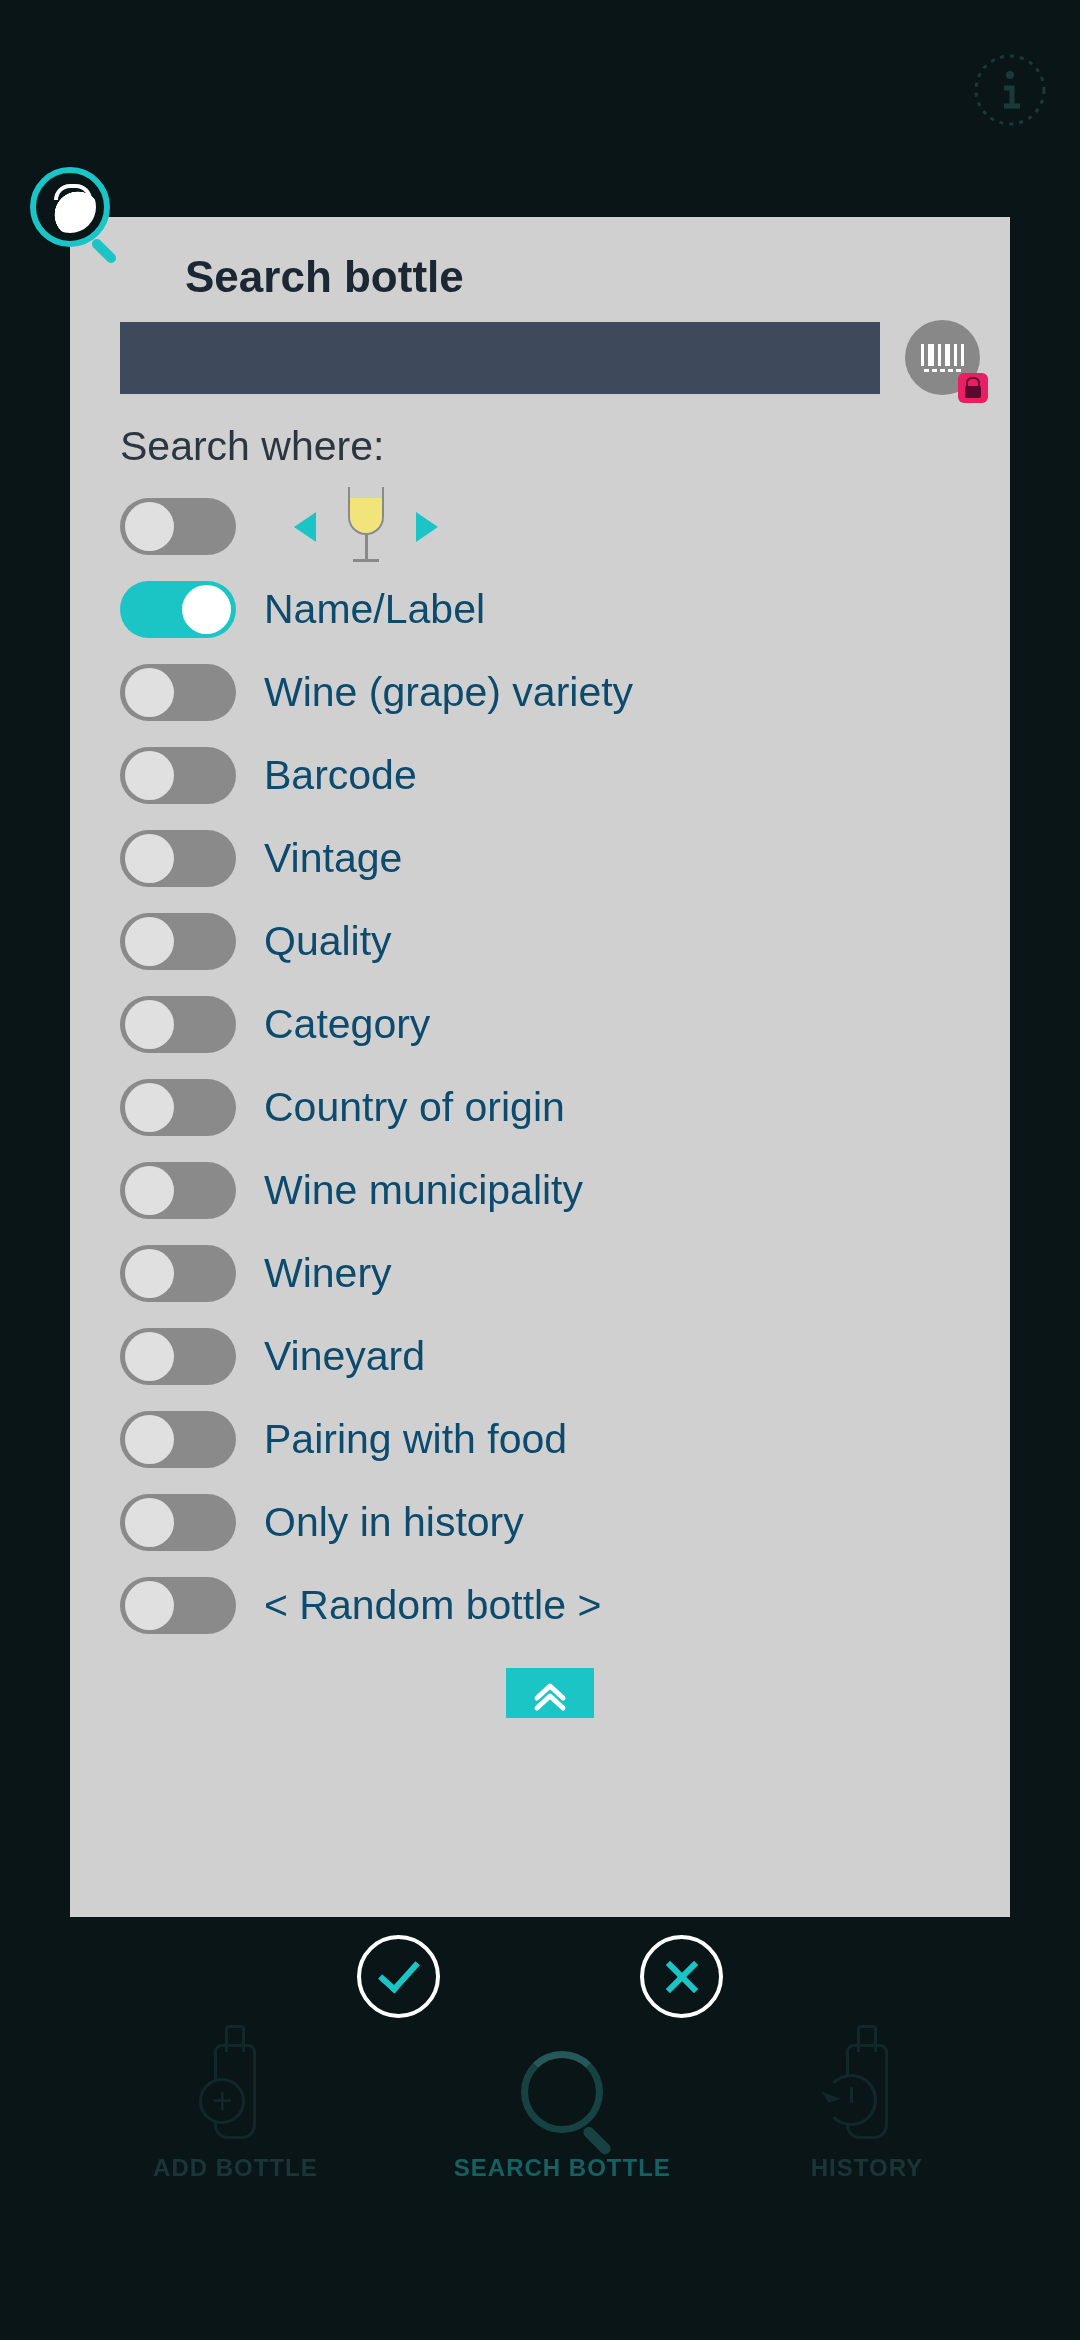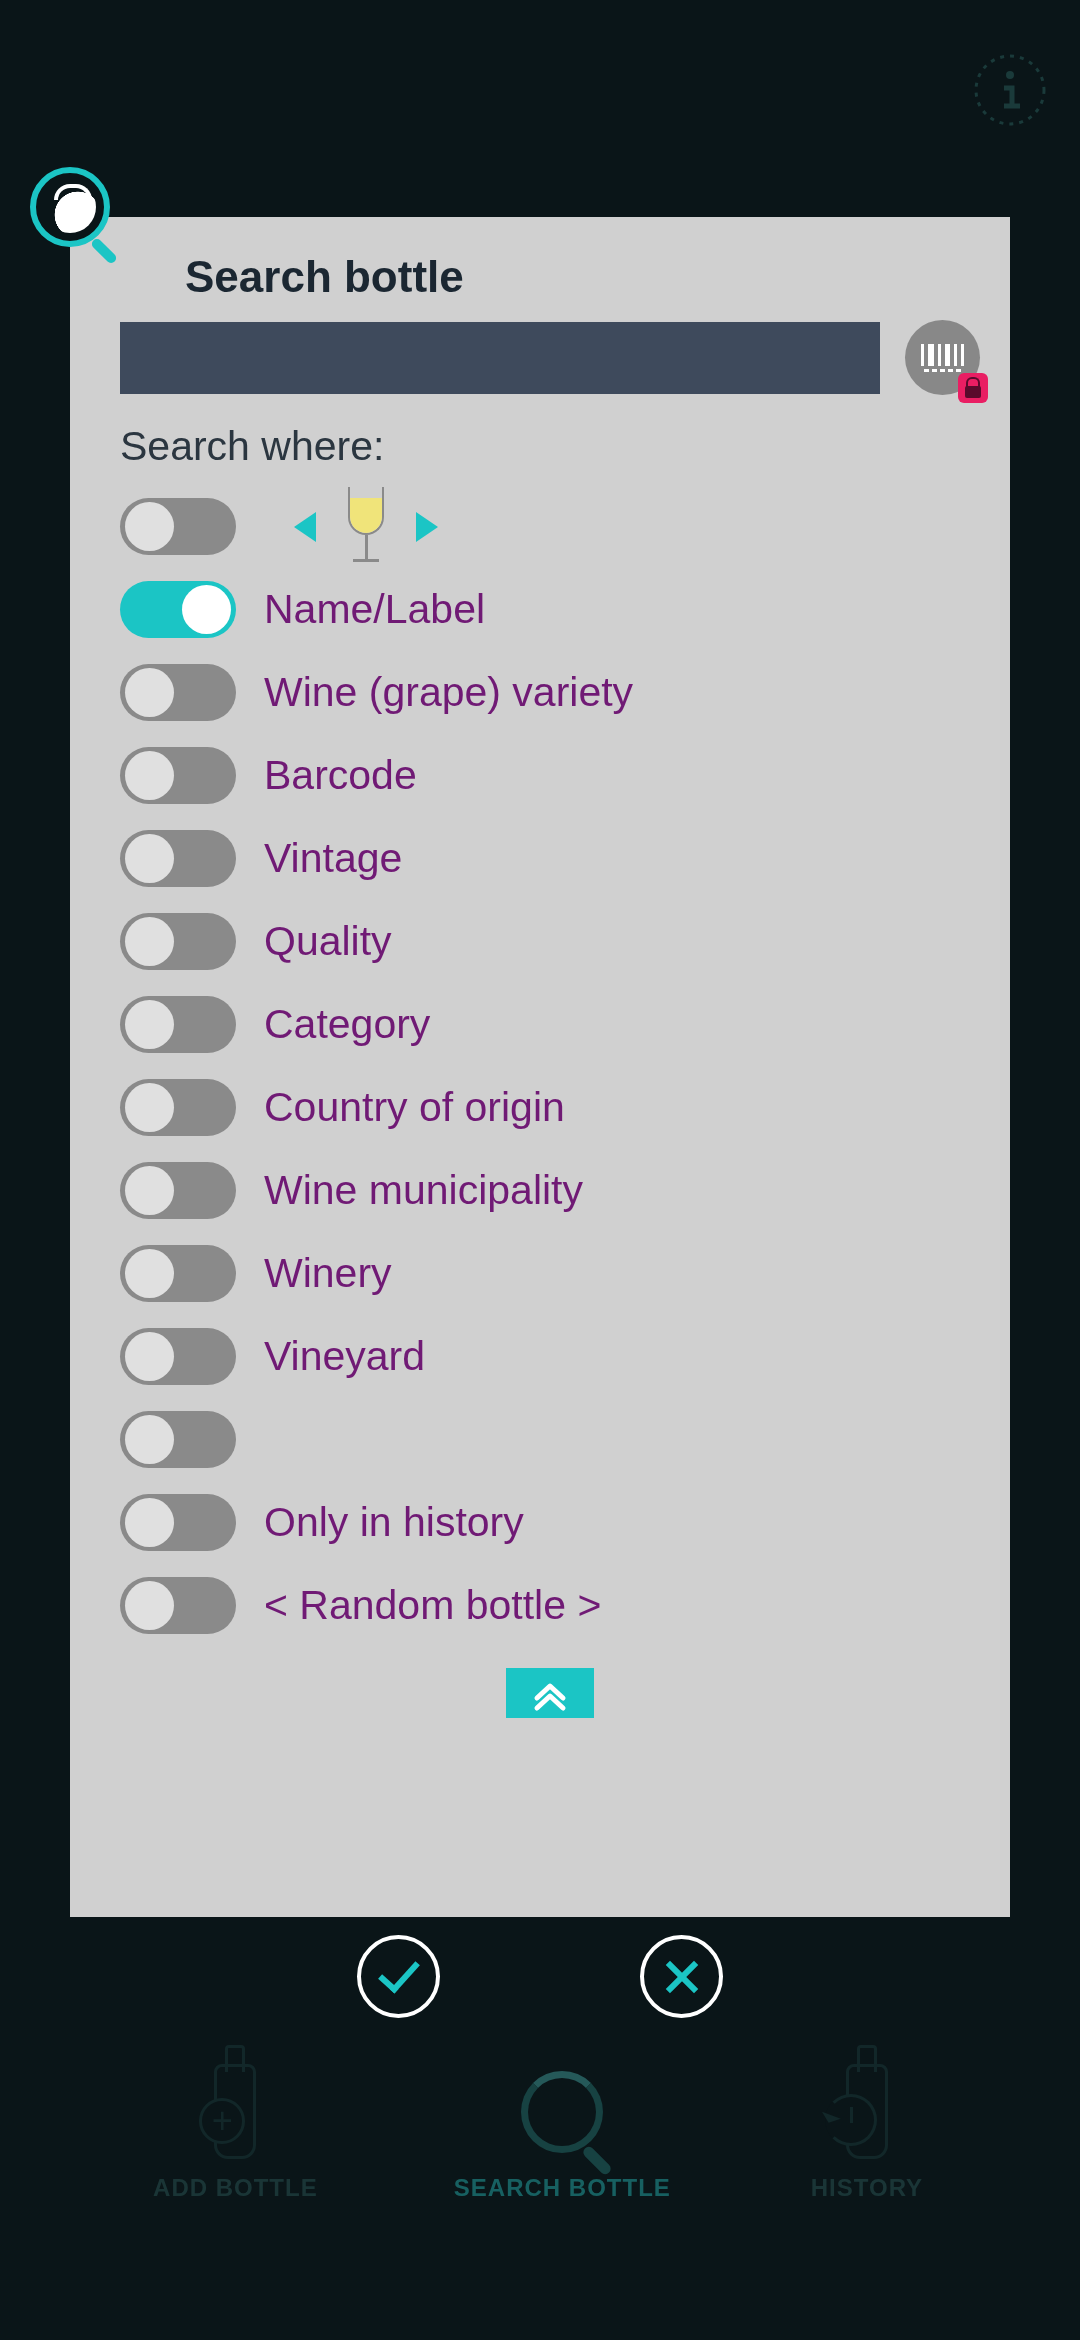--- a/index.html
+++ b/index.html
@@ -180,21 +180,21 @@
   border-radius: 50%;
   background: #e0e0e0;
 }
 .toggle.on .toggle-knob {
   left: auto;
   right: 5px;
   background: #fff;
 }
 .toggle-label {
   font-size: 41px;
-  color: #701a75;
+  color: #0c4a6e;
 }
 .wine-type-selector {
   display: flex;
   align-items: center;
   gap: 30px;
   margin-left: 30px;
 }
 .arrow-left, .arrow-right {
   width: 0;
   height: 0;
@@ -297,21 +297,21 @@
   top: 17px;
   left: 0;
   width: 40px;
   height: 6px;
   background: #1bc5c5;
 }
 .x-mark::before { transform: rotate(45deg); }
 .x-mark::after { transform: rotate(-45deg); }
 .bottom-nav {
   position: absolute;
-  bottom: 138px;
+  bottom: 158px;
   left: 0;
   width: 100%;
   display: flex;
   justify-content: space-around;
   padding: 0 85px;
 }
 .nav-item {
   display: flex;
   flex-direction: column;
   align-items: center;
@@ -540,20 +540,21 @@
       <div class="toggle-row">
         <div class="toggle">
           <div class="toggle-knob"></div>
         </div>
         <div class="toggle-label">Vineyard</div>
       </div>
       <div class="toggle-row">
         <div class="toggle">
           <div class="toggle-knob"></div>
         </div>
+        <div class="toggle-label">Pairing with food</div>
       </div>
       <div class="toggle-row">
         <div class="toggle">
           <div class="toggle-knob"></div>
         </div>
         <div class="toggle-label">Only in history</div>
       </div>
       <div class="toggle-row">
         <div class="toggle">
           <div class="toggle-knob"></div>

